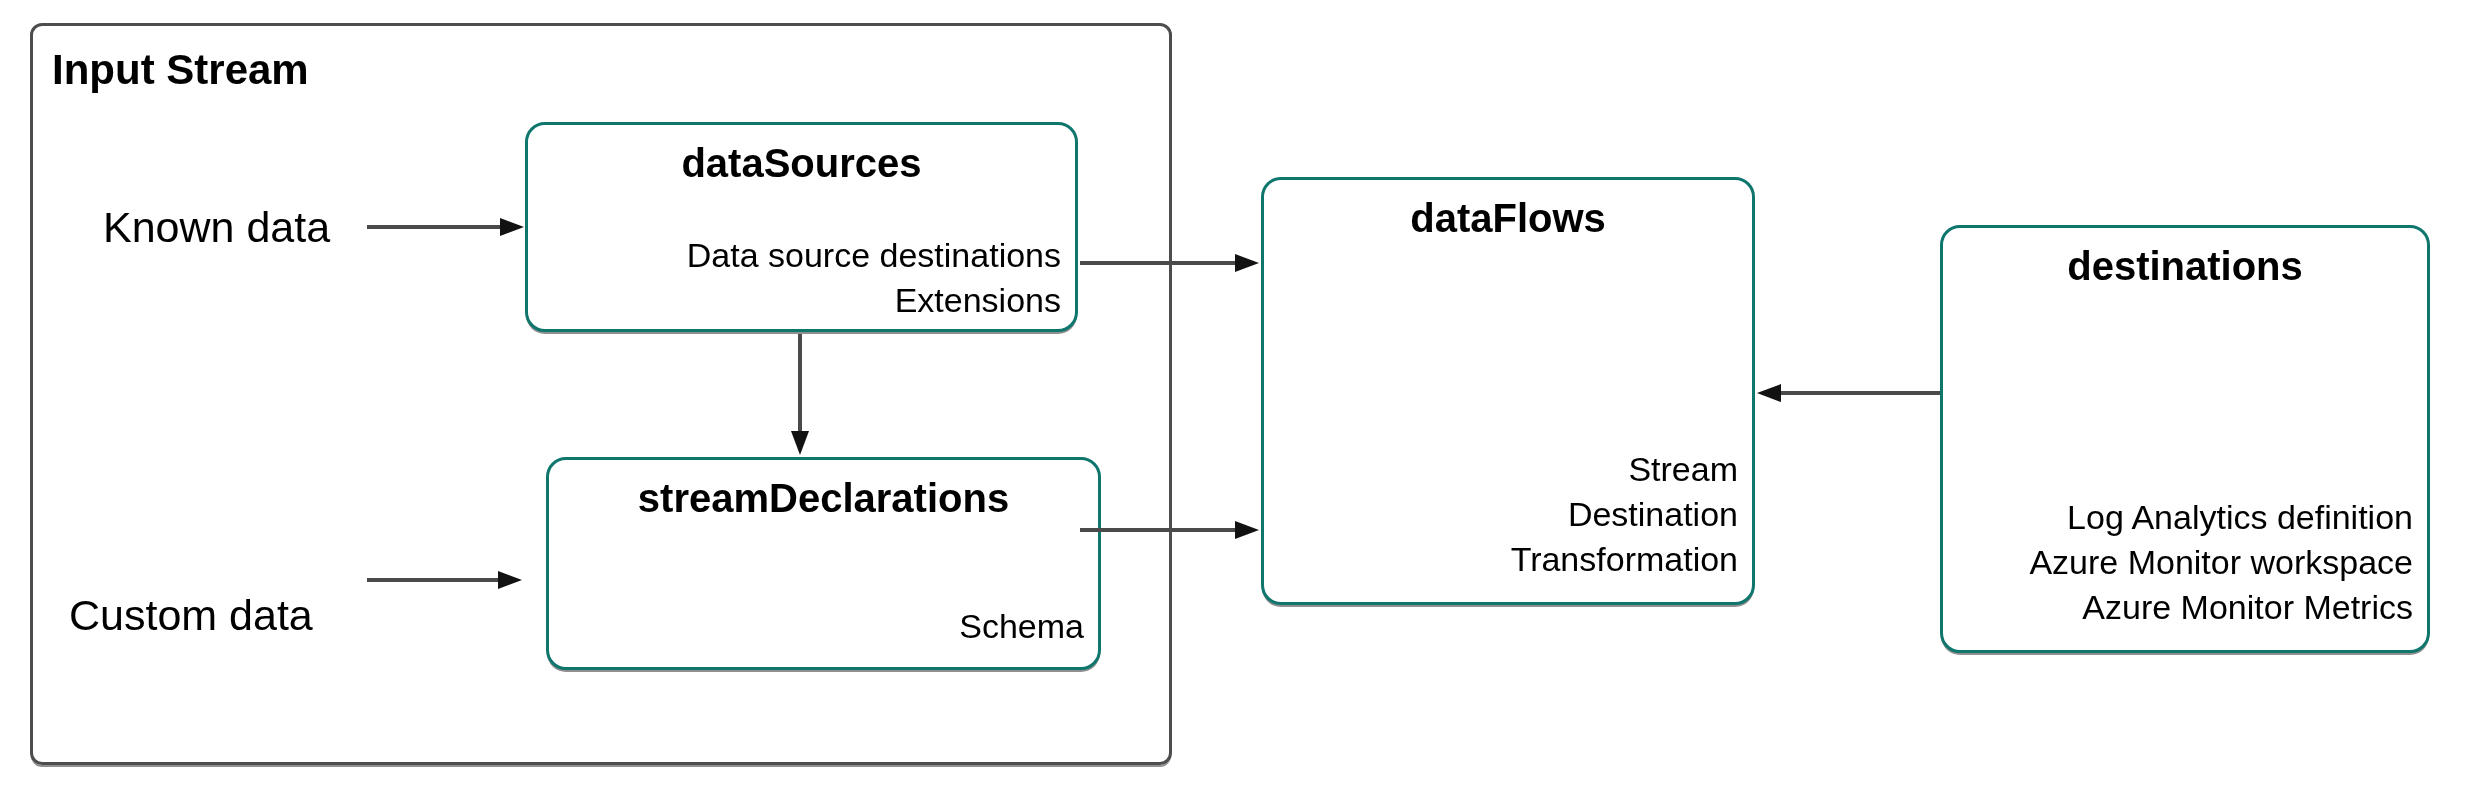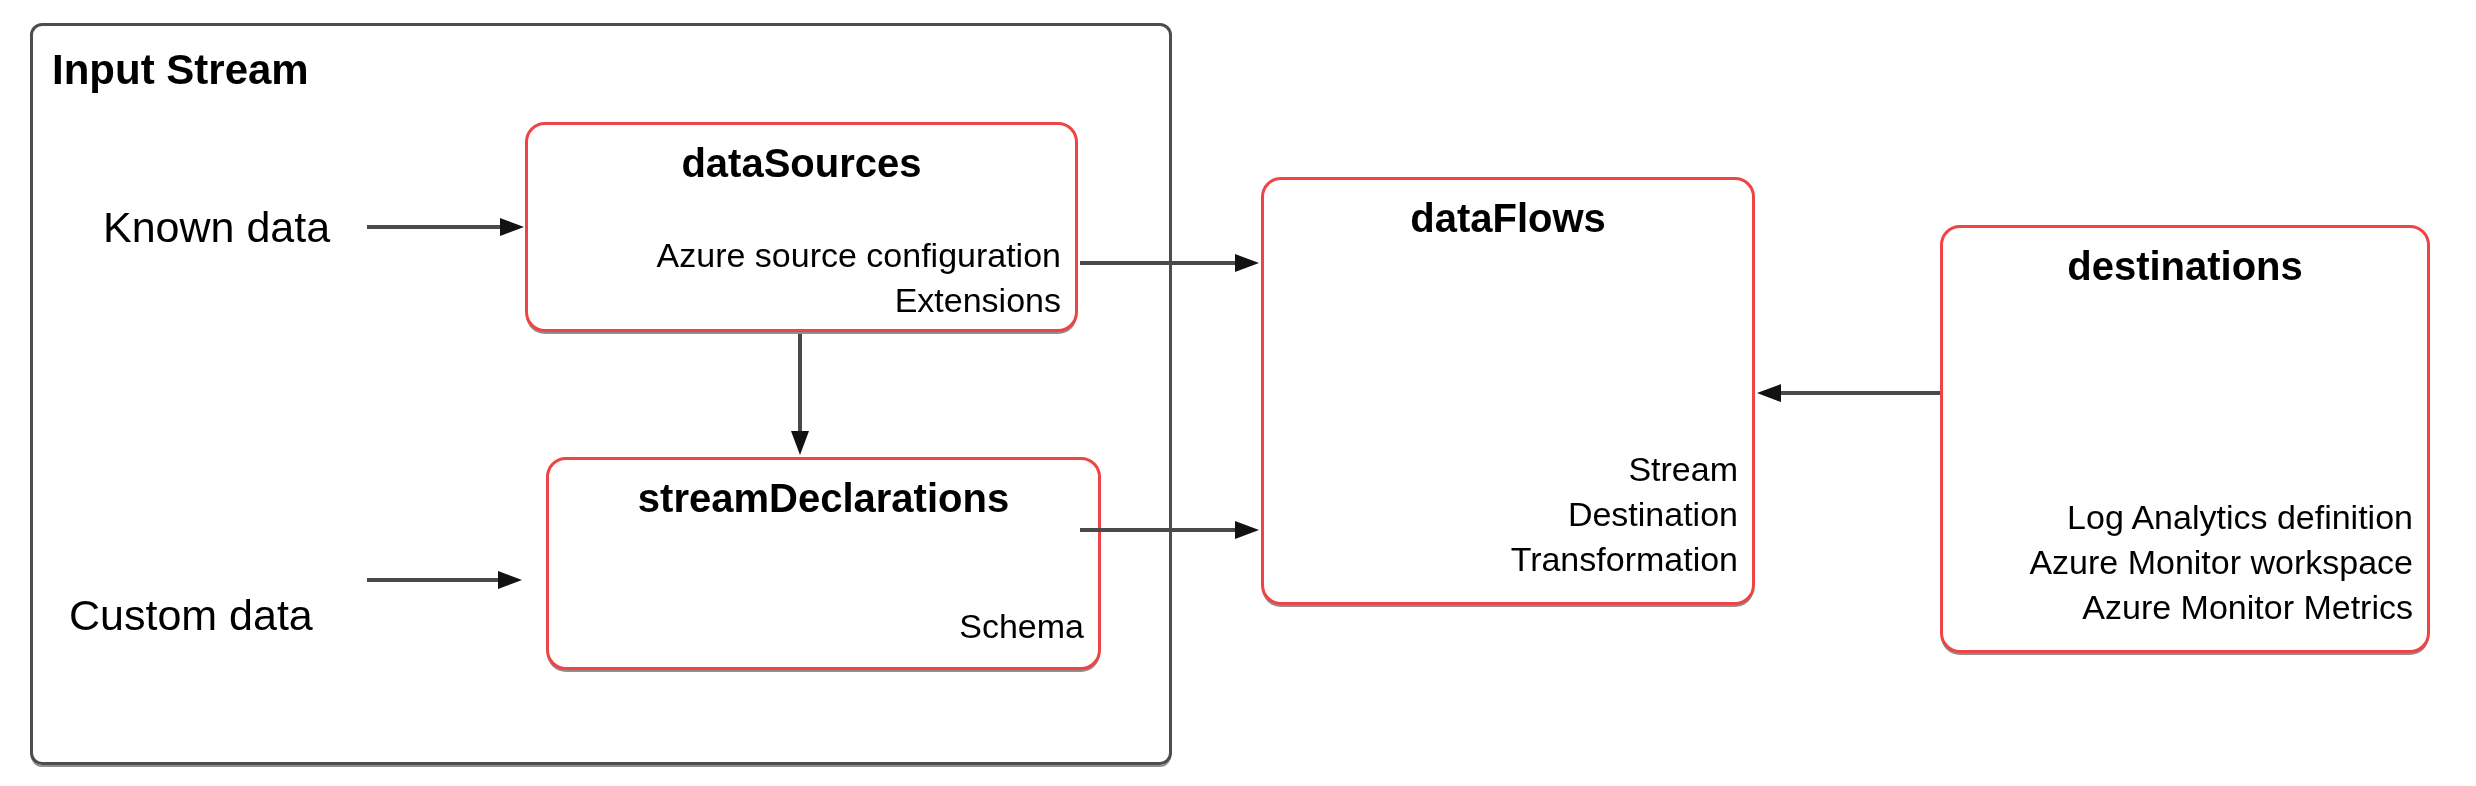--- a/index.html
+++ b/index.html
@@ -36,21 +36,21 @@
     position: absolute;
     left: 19px; top: 20px;
     font-size: 42px;
     font-weight: bold;
     white-space: nowrap;
   }
 
   .node {
     position: absolute;
     background: #ffffff;
-    border: 3px solid #ef4444;
+    border: 3px solid #0f766e;
     border-radius: 20px;
     box-shadow: 0 3px 0 -1px #8f8f8f;
     box-sizing: border-box;
     display: flex;
     flex-direction: column;
     justify-content: space-between;
     z-index: 2;
   }
   .node-title {
     text-align: center;
@@ -124,21 +124,21 @@
   <div class="group-box">
     <div class="group-title">Input Stream</div>
   </div>
 
   <span class="flow-label" id="label-known">Known data</span>
   <span class="flow-label" id="label-custom">Custom data</span>
 
   <div class="node" id="node-datasources">
     <div class="node-title">dataSources</div>
     <div class="node-body">
-      <div class="node-line">Azure source configuration</div>
+      <div class="node-line">Data source destinations</div>
       <div class="node-line">Extensions</div>
     </div>
   </div>
 
   <div class="node" id="node-streamdeclarations">
     <div class="node-title">streamDeclarations</div>
     <div class="node-body">
       <div class="node-line">Schema</div>
     </div>
   </div>

